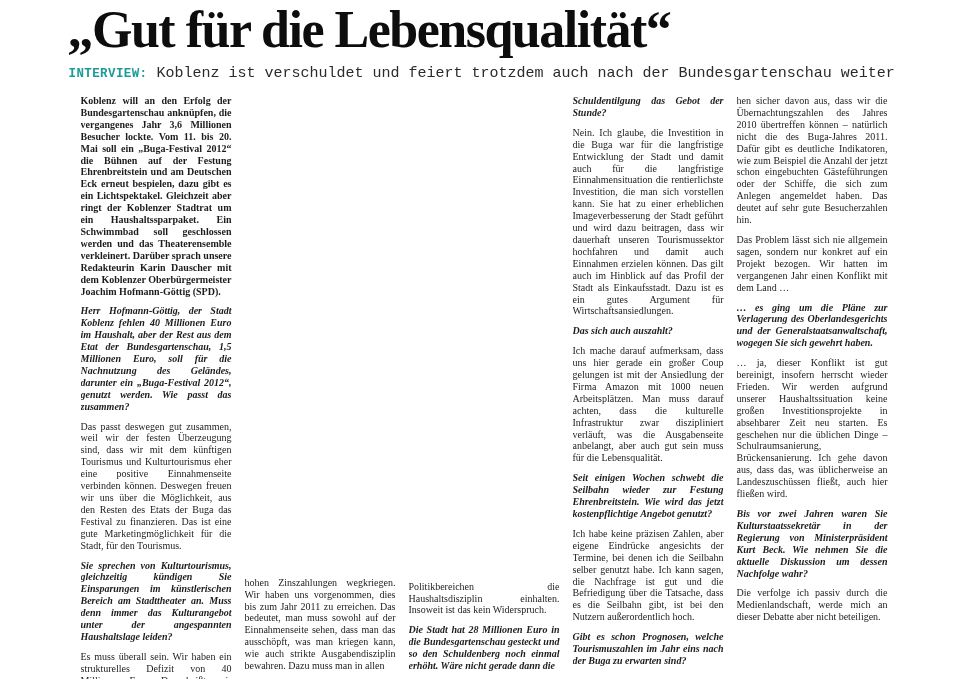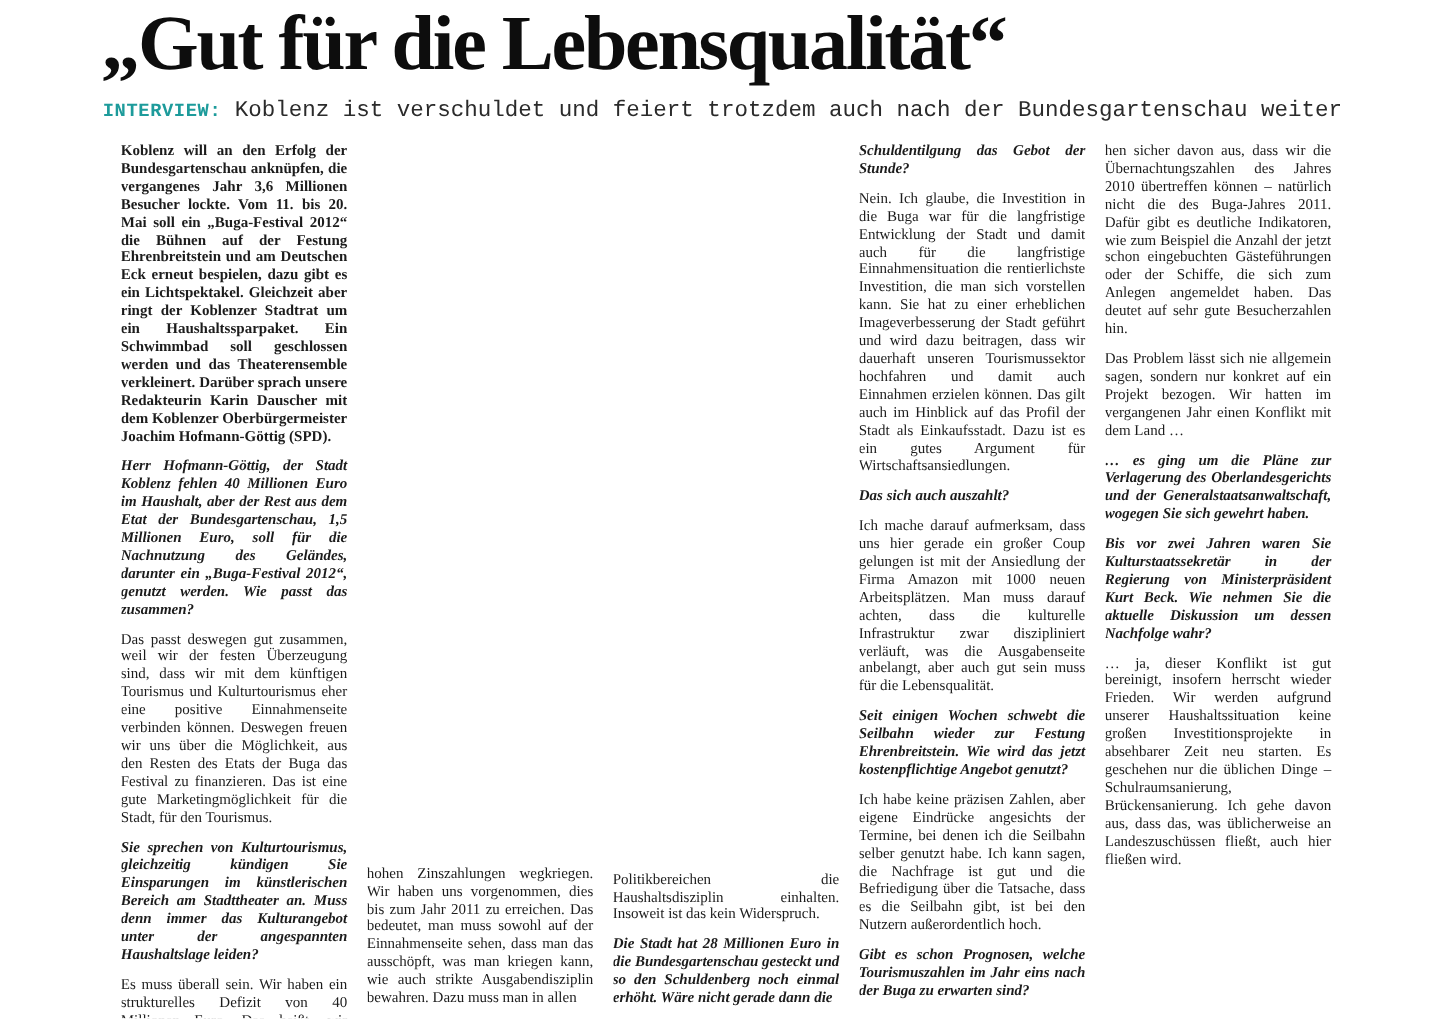--- a/index.html
+++ b/index.html
@@ -96,17 +96,18 @@
         <p class="block question">Das sich auch auszahlt?</p>
         <p class="block answer">Ich mache darauf aufmerksam, dass uns hier gerade ein großer Coup gelungen ist mit der Ansiedlung der Firma Amazon mit 1000 neuen Arbeitsplätzen. Man muss darauf achten, dass die kulturelle Infrastruktur zwar diszipliniert verläuft, was die Ausgabenseite anbelangt, aber auch gut sein muss für die Lebensqualität.</p>
         <p class="block question">Seit einigen Wochen schwebt die Seilbahn wieder zur Festung Ehrenbreitstein. Wie wird das jetzt kostenpflichtige Angebot genutzt?</p>
         <p class="block answer">Ich habe keine präzisen Zahlen, aber eigene Eindrücke angesichts der Termine, bei denen ich die Seilbahn selber genutzt habe. Ich kann sagen, die Nachfrage ist gut und die Befriedigung über die Tatsache, dass es die Seilbahn gibt, ist bei den Nutzern außerordentlich hoch.</p>
         <p class="block question">Gibt es schon Prognosen, welche Tourismuszahlen im Jahr eins nach der Buga zu erwarten sind?</p>
       </div>
       <div class="col">
         <p class="block answer">hen sicher davon aus, dass wir die Übernachtungszahlen des Jahres 2010 übertreffen können – natürlich nicht die des Buga-Jahres 2011. Dafür gibt es deutliche Indikatoren, wie zum Beispiel die Anzahl der jetzt schon eingebuchten Gästeführungen oder der Schiffe, die sich zum Anlegen angemeldet haben. Das deutet auf sehr gute Besucherzahlen hin.</p>
         <p class="block answer">Das Problem lässt sich nie allgemein sagen, sondern nur konkret auf ein Projekt bezogen. Wir hatten im vergangenen Jahr einen Konflikt mit dem Land …</p>
         <p class="block question">… es ging um die Pläne zur Verlagerung des Oberlandesgerichts und der Generalstaatsanwaltschaft, wogegen Sie sich gewehrt haben.</p>
+        <p class="block answer">… ja, dieser Konflikt ist gut bereinigt, insofern herrscht wieder Frieden. Wir werden aufgrund unserer Haushaltssituation keine großen Investitionsprojekte in absehbarer Zeit neu starten. Es geschehen nur die üblichen Dinge – Schulraumsanierung, Brückensanierung. Ich gehe davon aus, dass das, was üblicherweise an Landeszuschüssen fließt, auch hier fließen wird.</p>
         <p class="block question">Bis vor zwei Jahren waren Sie Kulturstaatssekretär in der Regierung von Ministerpräsident Kurt Beck. Wie nehmen Sie die aktuelle Diskussion um dessen Nachfolge wahr?</p>
-        <p class="block answer">… ja, dieser Konflikt ist gut bereinigt, insofern herrscht wieder Frieden. Wir werden aufgrund unserer Haushaltssituation keine großen Investitionsprojekte in absehbarer Zeit neu starten. Es geschehen nur die üblichen Dinge – Schulraumsanierung, Brückensanierung. Ich gehe davon aus, dass das, was üblicherweise an Landeszuschüssen fließt, auch hier fließen wird.</p>
+        <p class="block answer">Die verfolge ich passiv durch die Medienlandschaft, werde mich an dieser Debatte aber nicht beteiligen.</p>
       </div>
     </div>
 </div>
 
 </body></html>

